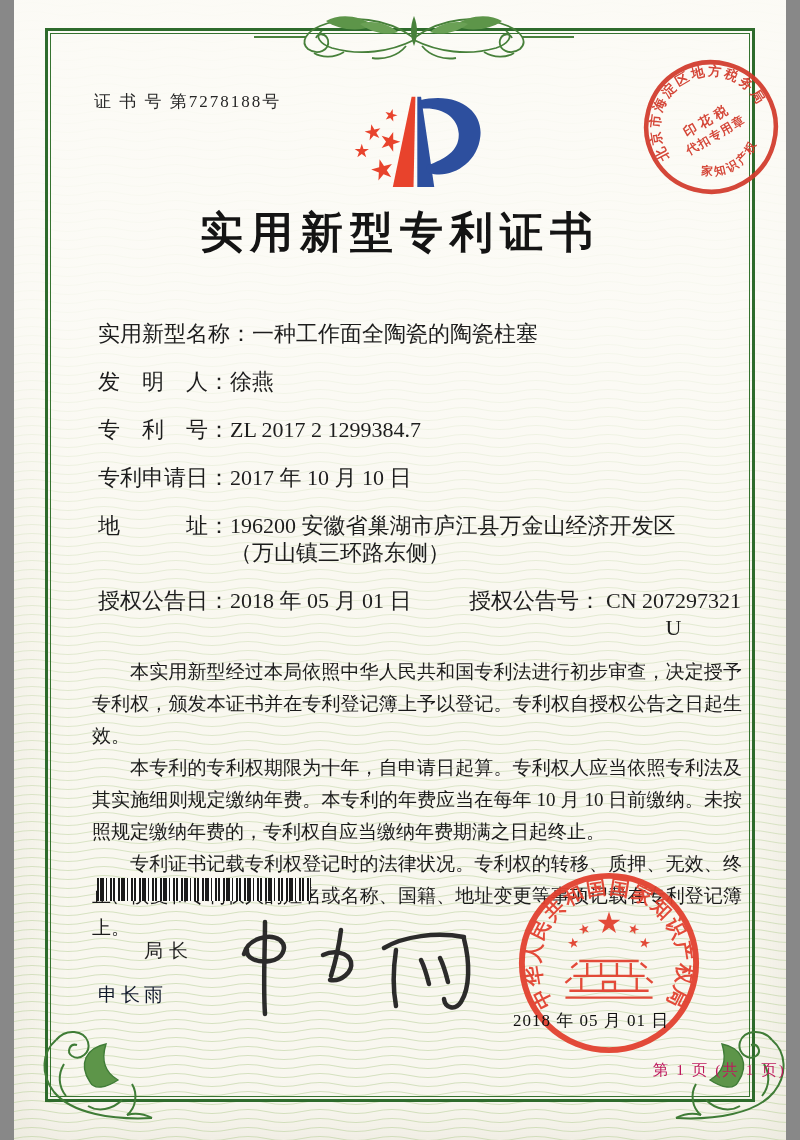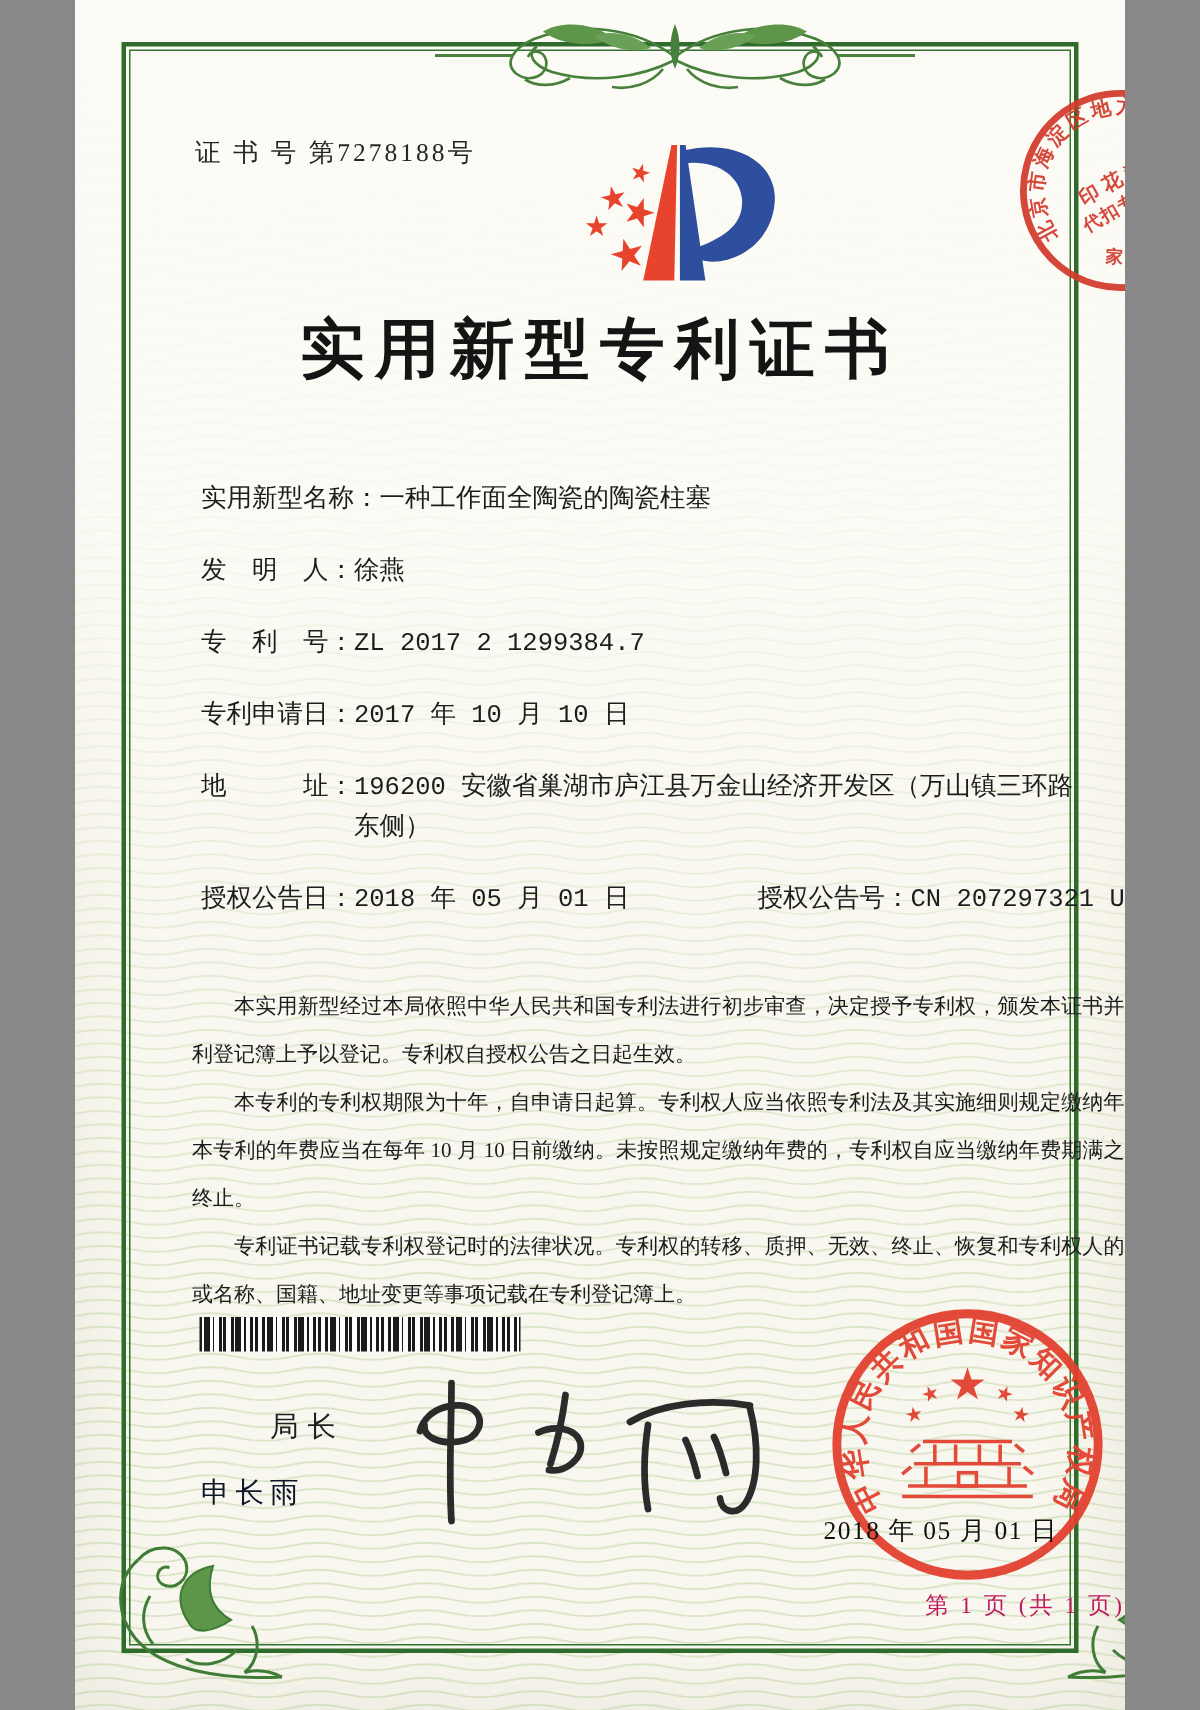--- a/index.html
+++ b/index.html
@@ -1,18 +1,18 @@
 <!DOCTYPE html>
 <html><head>
 <meta charset="utf-8">
 <style>
   * { margin:0; padding:0; box-sizing:border-box; }
   body { background:#888; font-family:"Liberation Serif","DejaVu Serif",serif; }
   .page {
-    position:relative; width:700px; height:1140px; margin:0 auto;
+    position:relative; width:772px; height:1140px; margin:0 auto;
     background:#f9f7f0; overflow:hidden;
     box-shadow: inset 0 0 60px rgba(170,160,130,.20);
   }
   .waves-bg { position:absolute; inset:0; z-index:0; }
   .tint {
     position:absolute; inset:0; z-index:1; pointer-events:none;
     background:linear-gradient(180deg,
       rgba(252,251,246,.97) 0%, rgba(252,251,246,.88) 28%,
       rgba(250,249,240,.45) 52%, rgba(243,246,230,.12) 78%,
       rgba(240,244,226,.05) 100%);
@@ -25,30 +25,30 @@
 
   .cert-no { position:absolute; left:80px; top:90px; z-index:4;
     font-size:17px; letter-spacing:2px; color:#262626; }
   .logo { position:absolute; left:328px; top:92px; width:160px; height:110px; z-index:4; }
   .tax-seal { position:absolute; left:614px; top:44px; width:166px; height:166px;
     z-index:5; transform:rotate(-30deg); opacity:.93; }
   .title { position:absolute; left:0; right:0; top:204px; z-index:4;
     text-align:center; font-size:43px; font-weight:bold; letter-spacing:7px; color:#141414; }
 
   .fields { position:absolute; left:84px; top:320px; width:648px; z-index:4;
-    font-size:17px; color:#1d1d1d;font-family:Liberation Mono, monospace; }
+    font-size:22px; color:#1d1d1d; }
   .frow { display:flex; line-height:27px; margin-bottom:21px; }
   .flabel { white-space:pre; }
   .fvalue { flex:1; }
   .grantrow { display:flex; line-height:27px; }
   .gpair1 { display:flex; width:371px; }
   .gpair2 { display:flex; flex:1;text-align:center; }
 
   .paras { position:absolute; left:78px; top:656px; width:650px; z-index:4;
-    font-size:14px; line-height:32px; color:#1b1b1b; text-align:justify; }
+    font-size:19px; line-height:32px; color:#1b1b1b; text-align:justify; }
   .paras p { text-indent:2em; }
 
   .barcode { position:absolute; left:83px; top:878px; width:214px; height:23px; z-index:4;
     background:repeating-linear-gradient(90deg,
       #1a1a1a 0 2px, #fdfdfb 2px 3px, #1a1a1a 3px 7px, #fdfdfb 7px 9px,
       #1a1a1a 9px 10px, #fdfdfb 10px 13px, #1a1a1a 13px 15px, #fdfdfb 15px 16px,
       #1a1a1a 16px 18px, #fdfdfb 18px 21px); }
 
   .director-title { position:absolute; left:88px; top:938px; z-index:4;
     font-size:19px; letter-spacing:6px; color:#1e1e1e;

